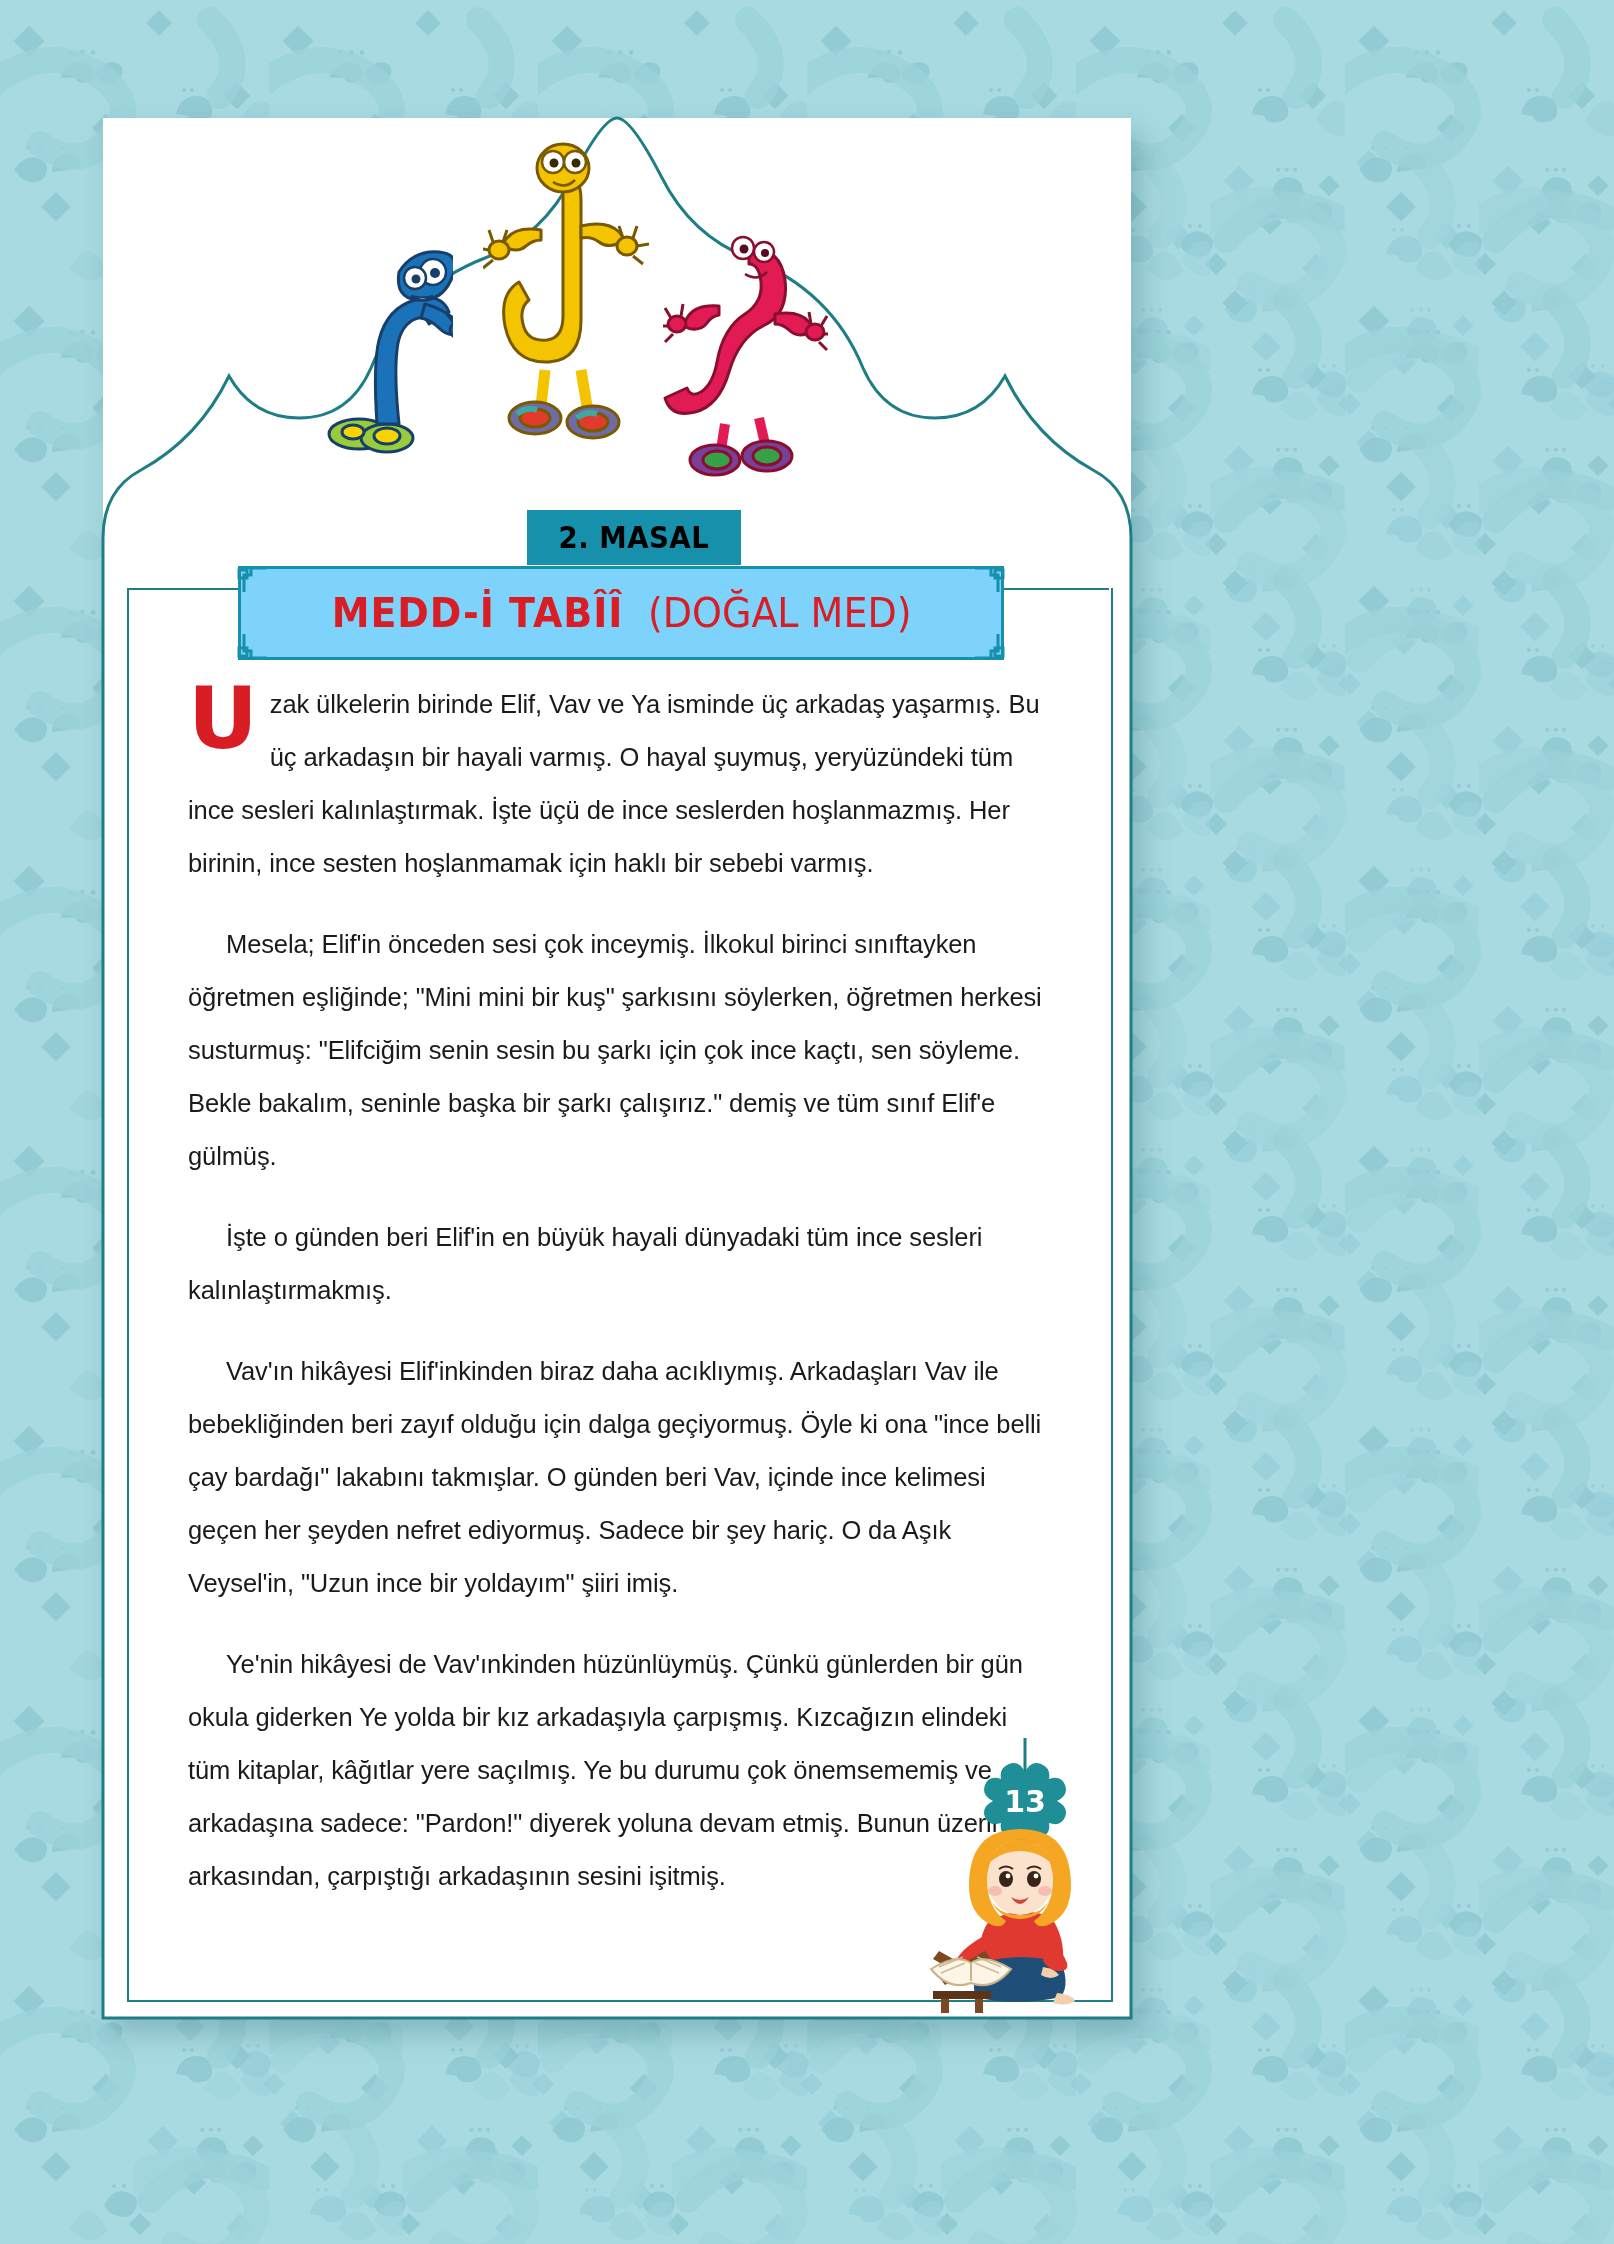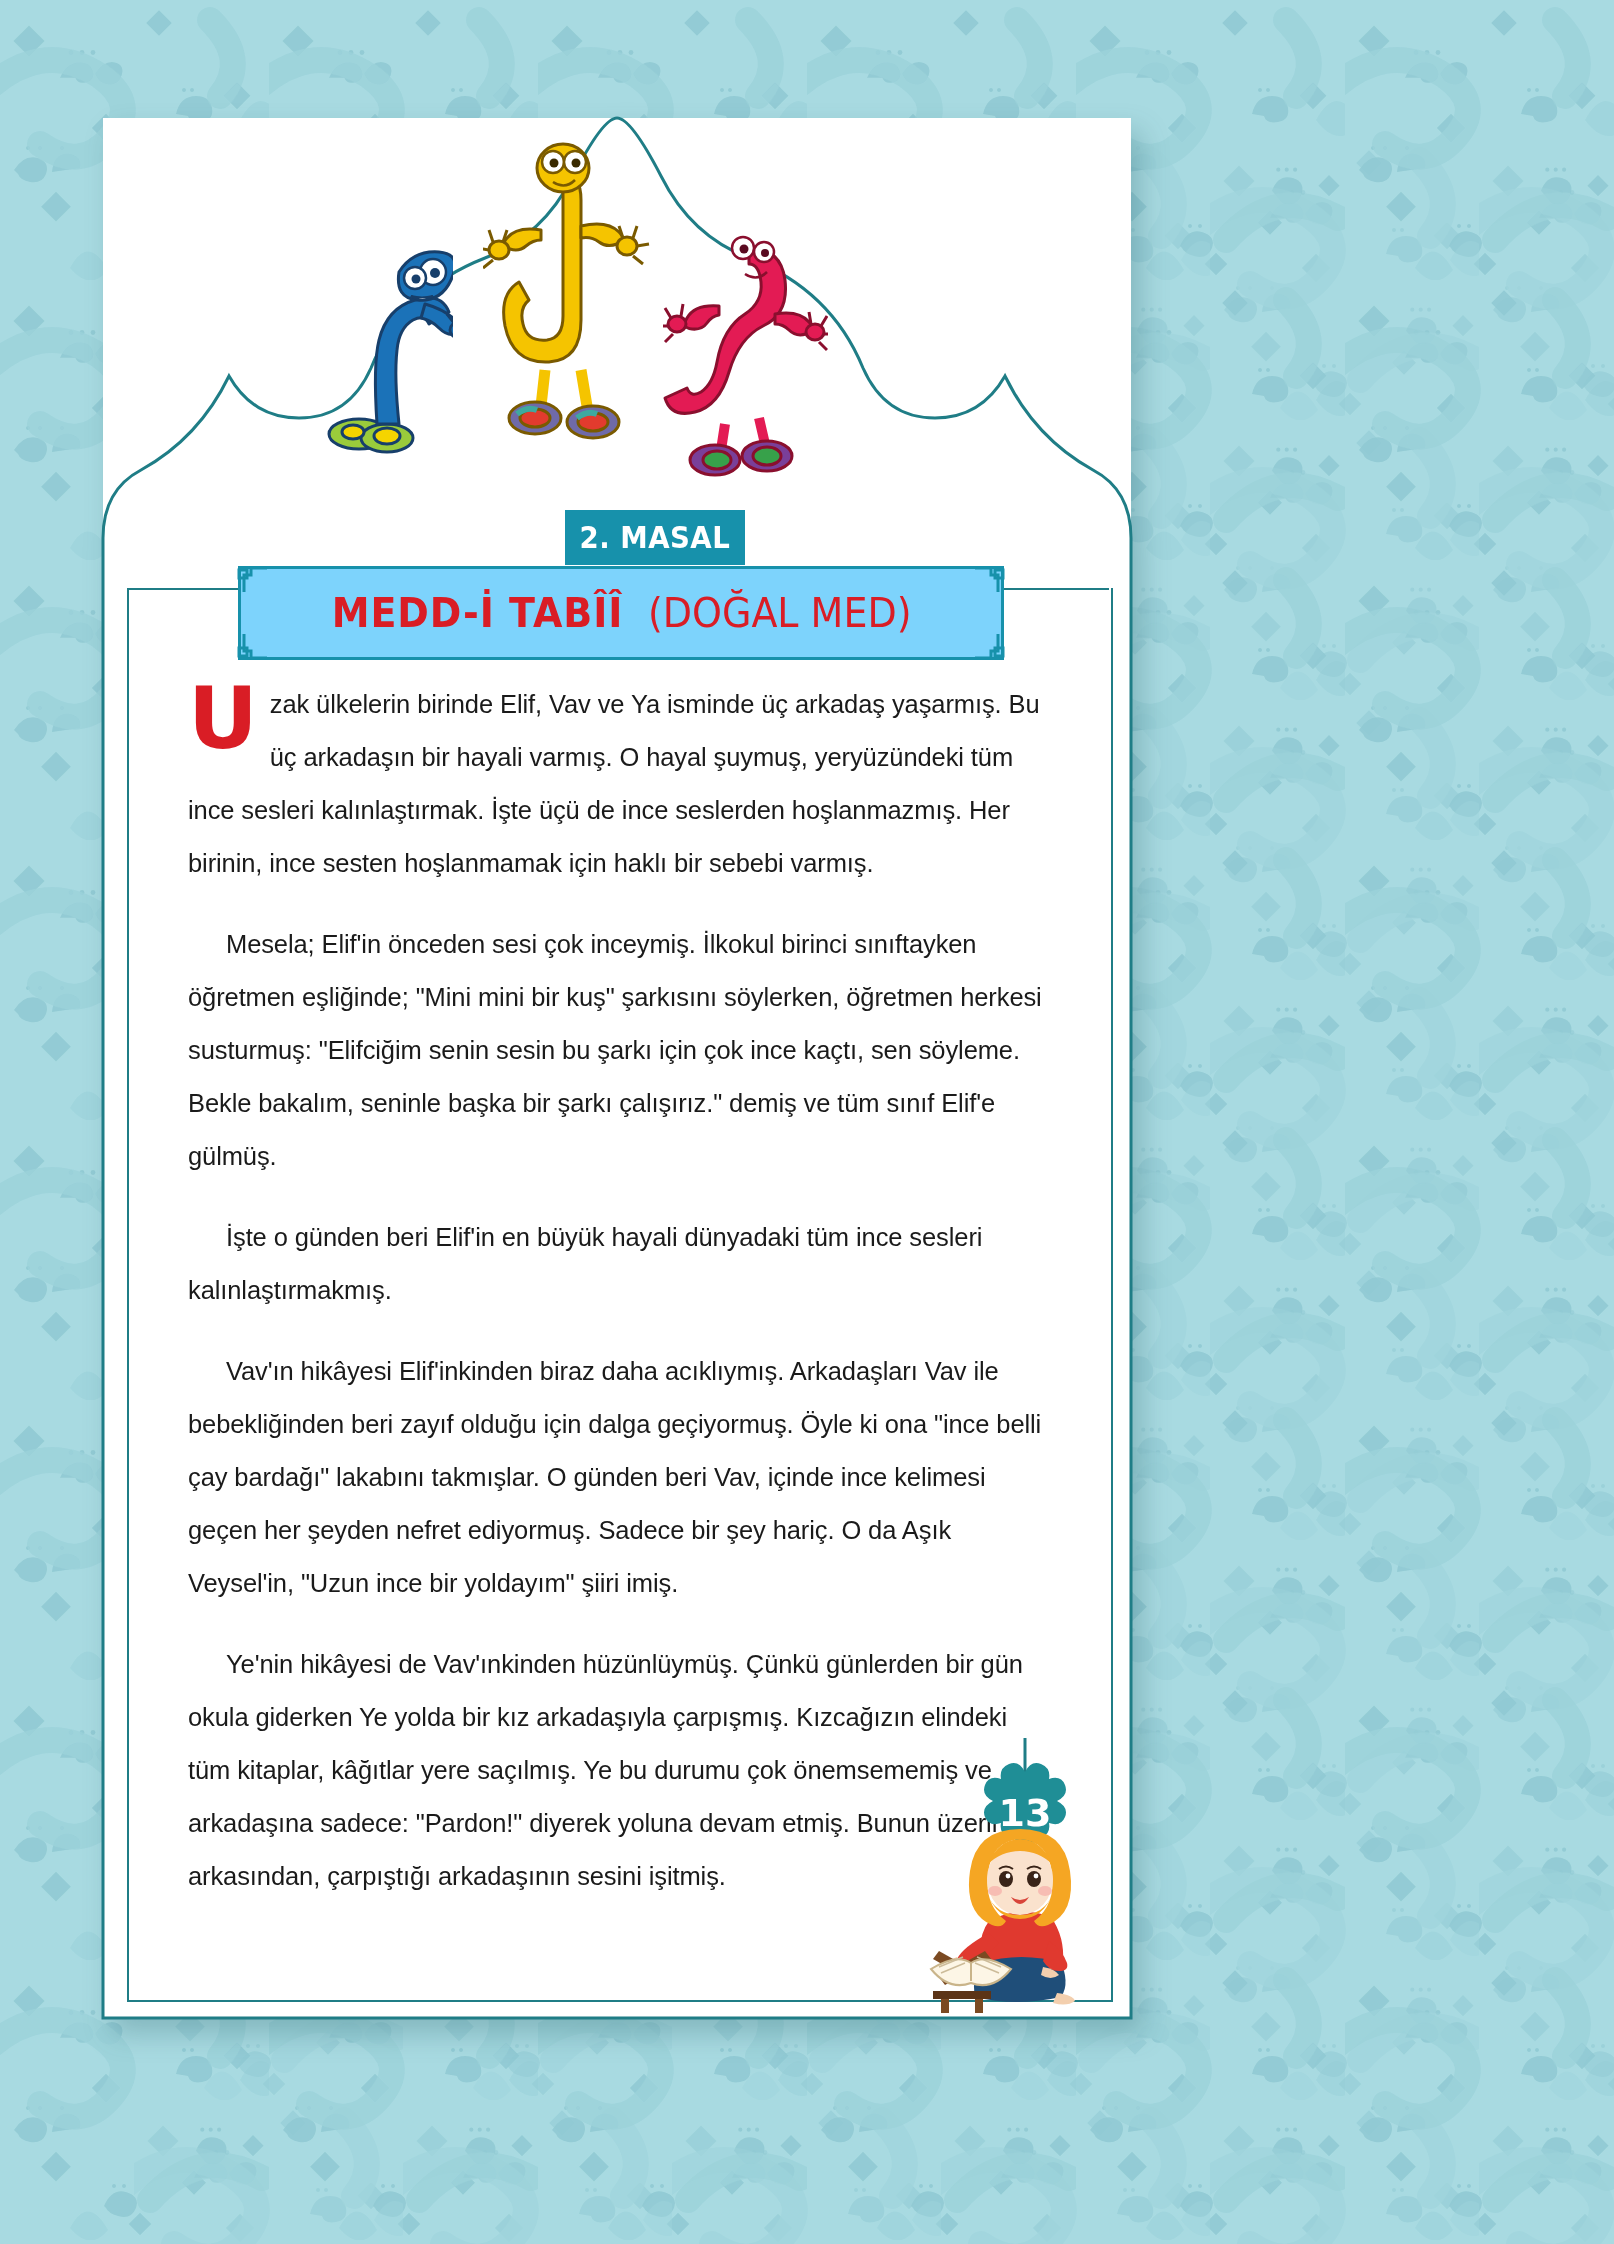--- a/index.html
+++ b/index.html
@@ -50,26 +50,25 @@
   }
 
   
   .chars{position:absolute;left:0;top:0;width:1028px;height:420px;z-index:6;}
   .chars svg{position:absolute;}
 
   
   .masal-badge{
     position:absolute;
     left:calc(50% - 90px); top:392px;
-    width:180px; height:55px;
+    width:214px; height:55px;
     background:#1791ab;
-    color:#ffffff;
+    color:#000000;
     display:flex;align-items:center;justify-content:center;
     z-index:7;
-    margin-left:38px;
   }
   .masal-badge span{
     font-family:"DejaVu Sans", sans-serif;
     font-weight:bold;
     font-size:30px;
     letter-spacing:.5px;
     transform:scaleX(.92);
   }
 
   
@@ -133,23 +132,23 @@
 
   
   .page-num{
     position:absolute;
     right:64px; top:1620px;
     width:84px;height:130px;
     z-index:9;
   }
   .page-num .num{
     position:absolute;
-    left:0;top:44px;width:84px;height:62px;
+    left:0;top:32px;width:84px;height:62px;
     display:flex;align-items:center;justify-content:center;
-    color:#ffffff;font-weight:bold;font-size:38px;
+    color:#ffffff;font-weight:bold;font-size:30px;
     font-family:"DejaVu Sans", sans-serif;
   }
 
   
   .girl{
     position:absolute;
     right:16px; bottom:-6px;
     width:190px;height:215px;
     z-index:9;
   }

